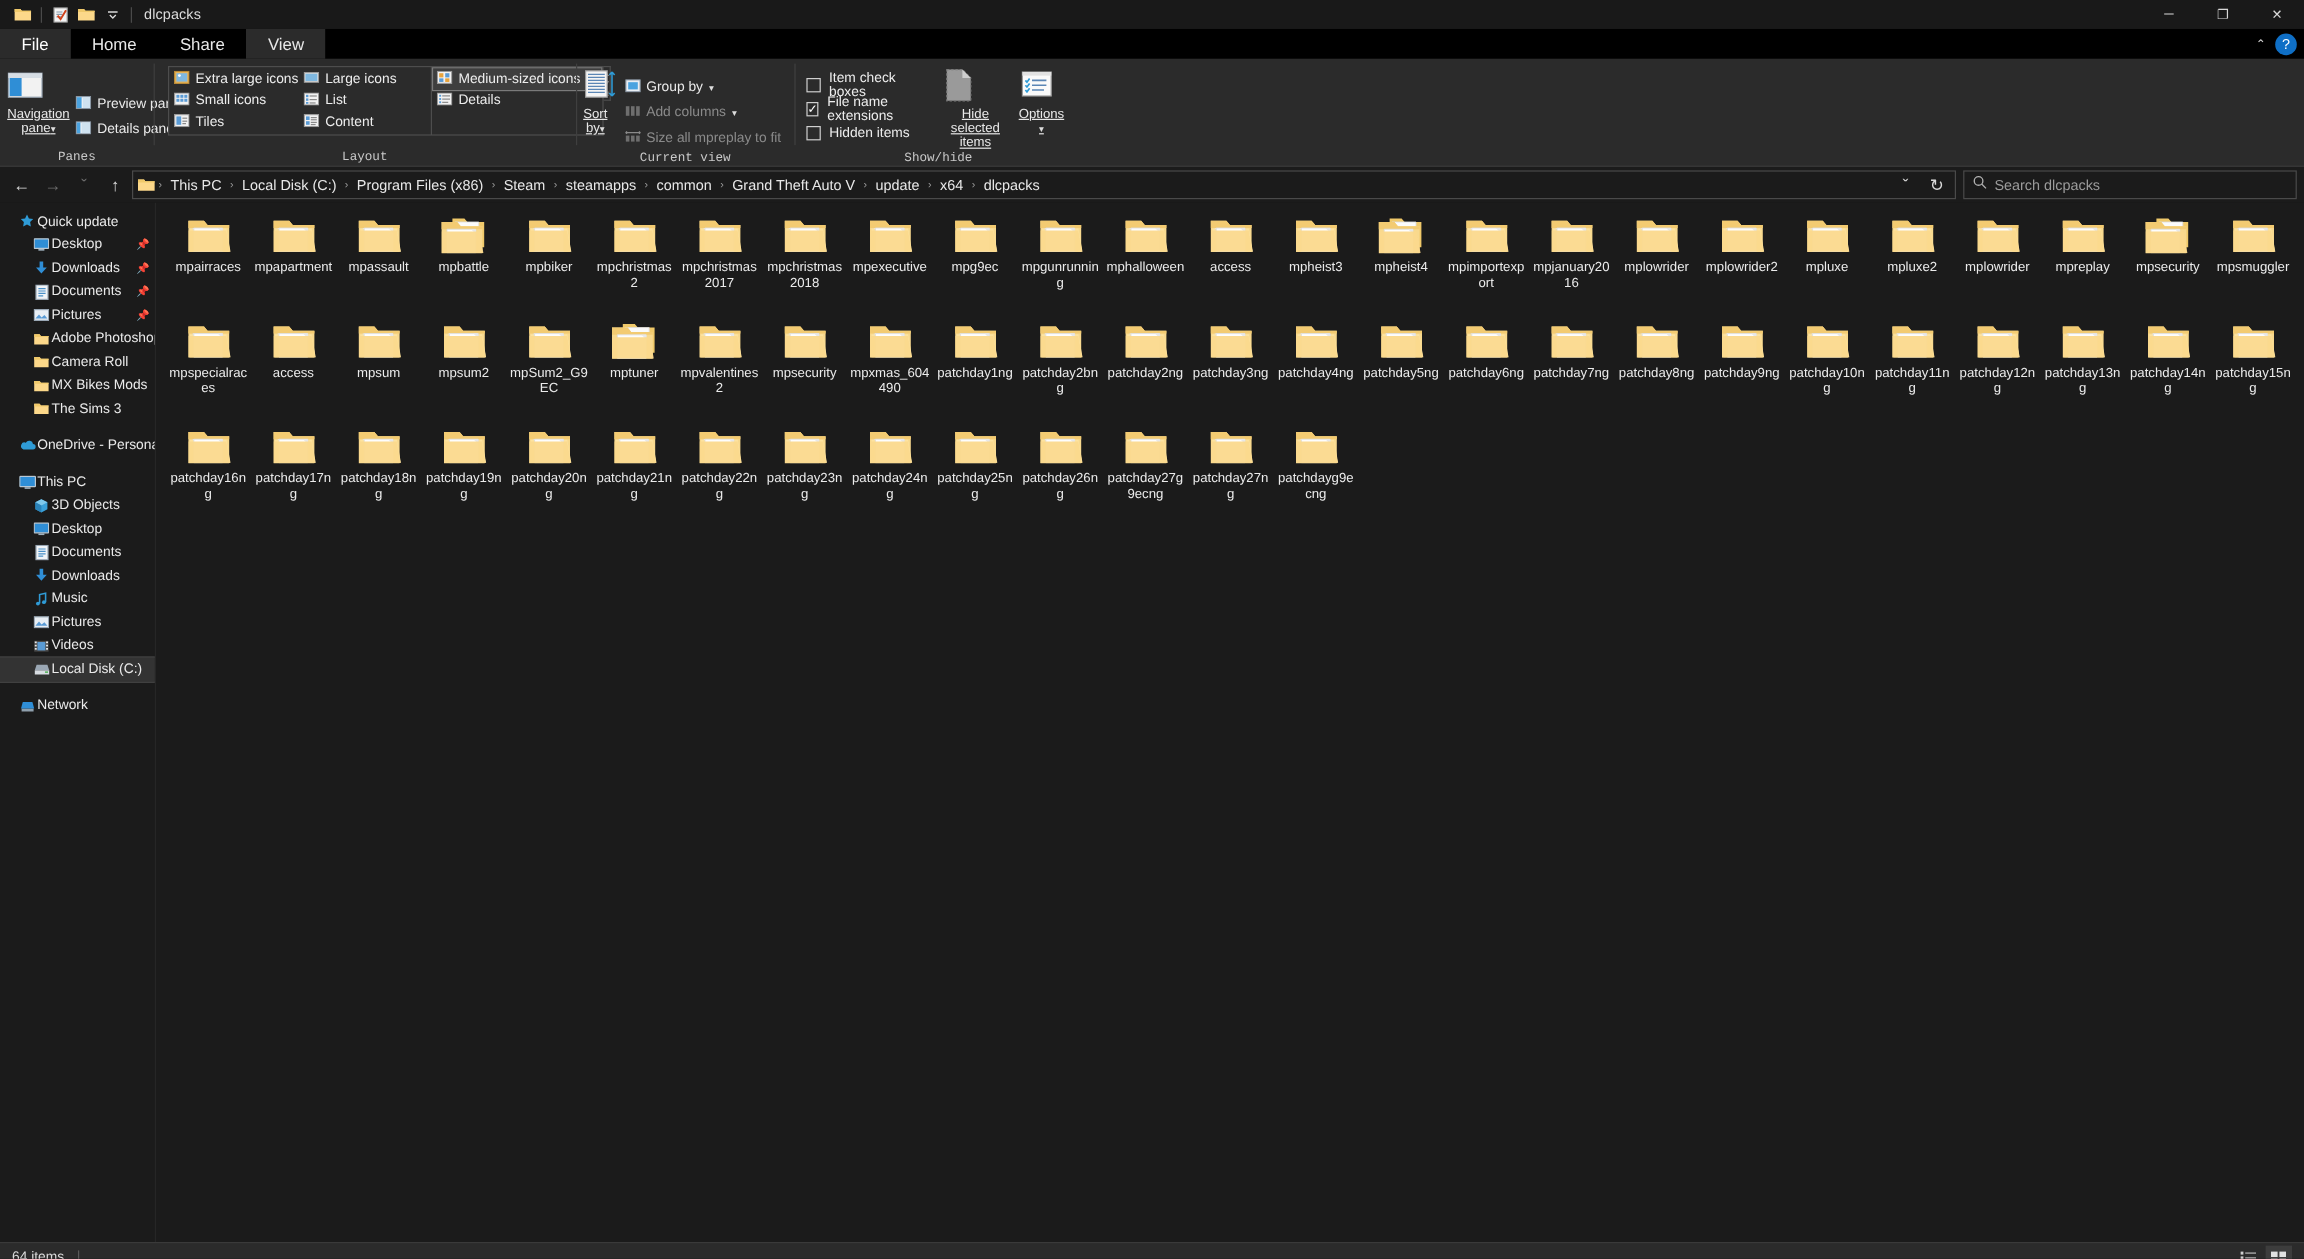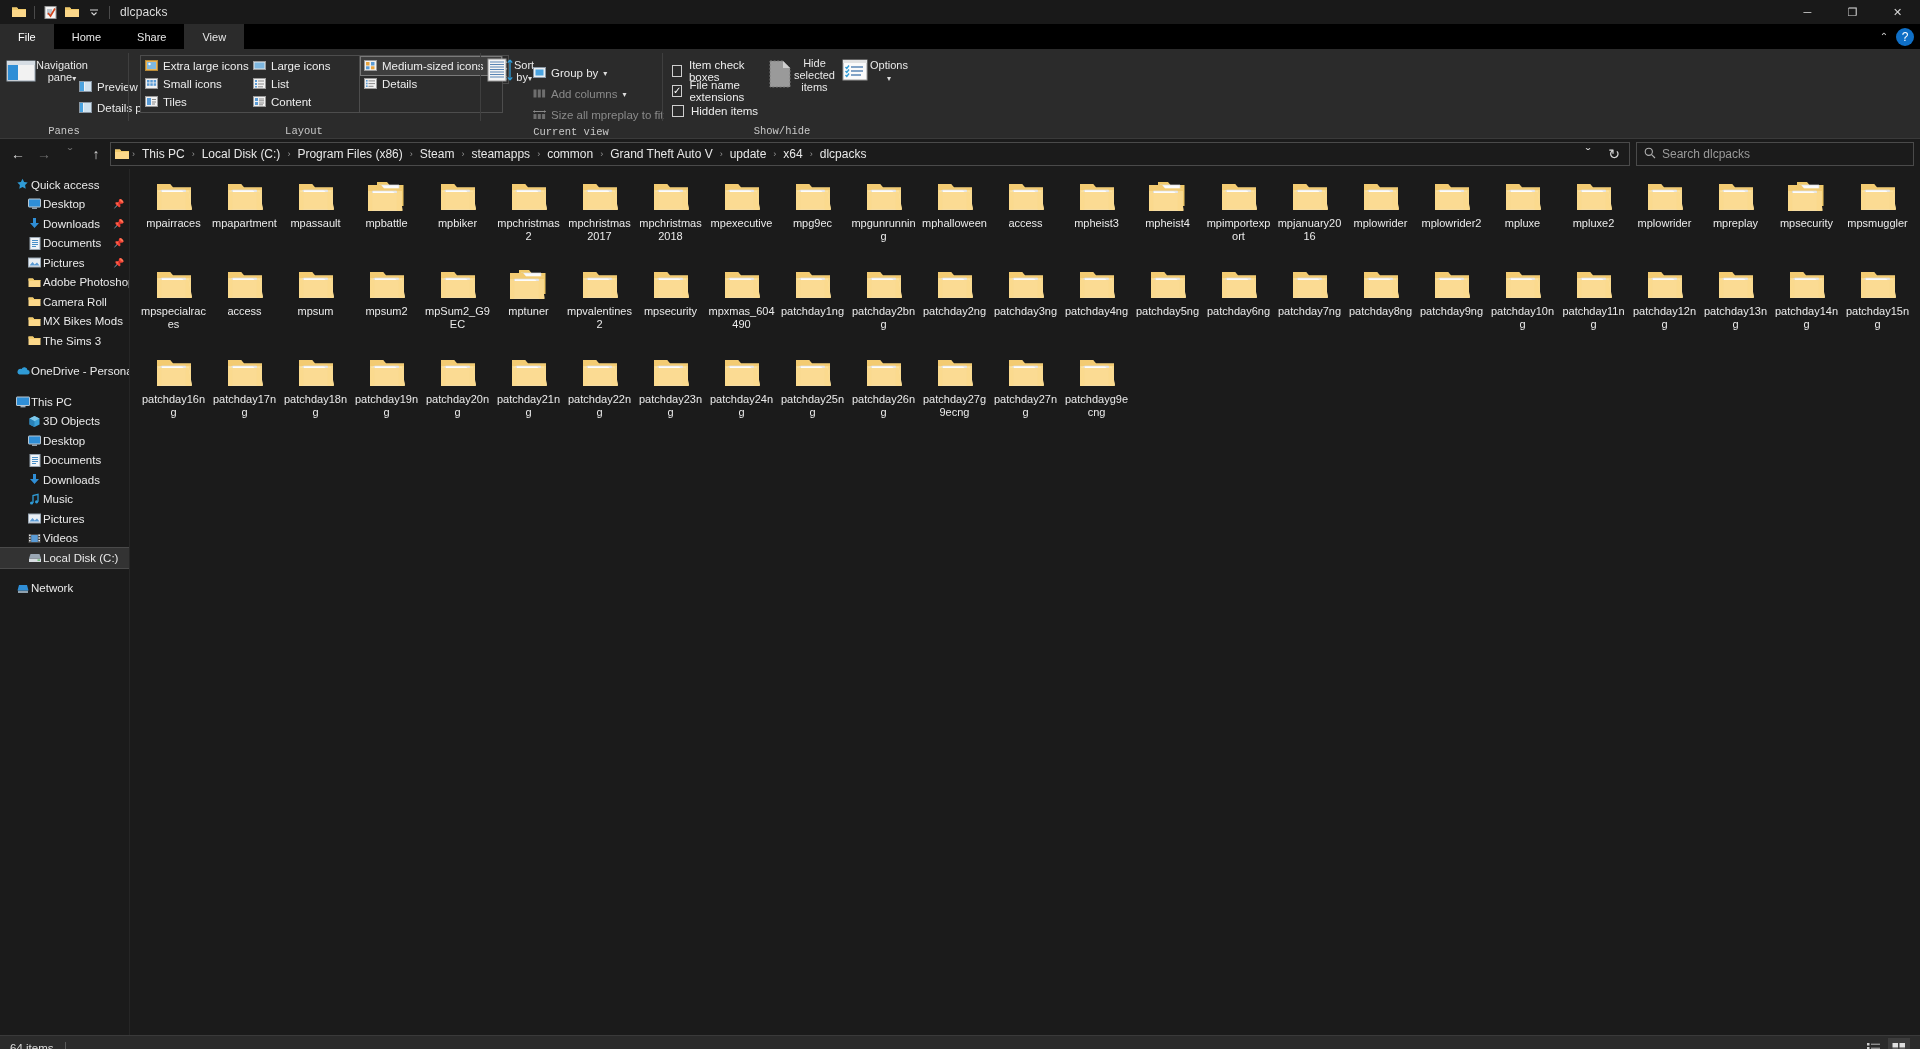--- a/index.html
+++ b/index.html
@@ -22,39 +22,39 @@
   .qat-item { width: 22px; height: 22px; display: flex; align-items: center; justify-content: center; }
   .sep-v { width: 1px; height: 13px; background: #4a4a4a; margin: 0 4px; }
   .title-text { font-size: 12px; color: #dcdcdc; margin-left: 6px; letter-spacing: .1px; }
   .winbtns { position: absolute; right: 0; top: 0; height: 24px; display: flex; }
   .winbtn { width: 45px; height: 24px; display: flex; align-items: center; justify-content: center; color: #d8d8d8; font-size: 11px; }
 
   
   .tabstrip { height: 25px; background: #000; display: flex; align-items: flex-end; }
   .tab {
     height: 25px; padding: 12px 18px; display: flex; align-items: center;
-    font-size: 11px; color: #e8e8e8; text-align: right;
+    font-size: 14px; color: #e8e8e8; text-align: right;
   }
   .tab.file { background: #2b2b2b; color: #fff; }
   .tab.active { background: #2b2b2b; }
   .tabstrip-right { margin-left: auto; display: flex; align-items: center; gap: 2px; padding-right: 6px; height: 25px; }
   .chev { width: 20px; height: 20px; display: flex; align-items: center; justify-content: center; color: #cfcfcf; font-size: 10px;}
   .qmark { width: 18px; height: 18px; border-radius: 50%; background: #0f6fc6; color: #fff;
            font-size: 12px; display: flex; align-items: center; justify-content: center; }
 
   
   .ribbon { height: 90px; background: #2b2b2b; display: flex; position: relative; border-bottom: 1px solid #3a3a3a;}
   .rgroup { display: flex; flex-direction: column; height: 90px; position: relative; }
   .rgroup-body { flex: 1; display: flex; align-items: flex-start; padding: 4px 6px 0 6px; }
   .rgroup-label { height: 15px; font-size: 10.5px; color: #c9c9c9; text-align: center; line-height: 15px; font-family: Liberation Mono, monospace; }
   .rgroup + .rgroup::before {
     content: ""; position: absolute; left: 0; top: 4px; bottom: 18px; width: 1px; background: #3f3f3f;
   }
 
-  .bigbtn { width: 68px; display: flex; align-items: center; padding-top: 2px; cursor: default; }
+  .bigbtn { width: 68px; display: flex; flex-direction: column; align-items: flex-start; padding-top: 2px; cursor: default; text-decoration: underline; }
   .bigbtn .bi { height: 32px; display: flex; align-items: center; justify-content: center; }
   .bigbtn .bl { font-size: 11px; color: #e9e9e9; text-align: center; line-height: 12px; margin-top: 2px; }
   .caret { font-size: 8px; color: #ddd; }
 
   .smallcol { display: flex; flex-direction: column; gap: 1px; padding-top: 2px; }
   .smallbtn { display: flex; align-items: center; gap: 5px; height: 20px; padding: 0 5px; font-size: 11.5px; color: #eaeaea; white-space: nowrap; }
   .smallbtn.dim { color: #8a8a8a; }
 
   .viewgal {
     display: grid; grid-template-columns: repeat(2, 108px); grid-auto-rows: 18px;
@@ -461,21 +461,21 @@
 <div class="main">
 
   <div class="nav">
 
     <div class="navitem lvl0">
       <span class="ni">
           <svg width="13" height="13" viewBox="0 0 13 13">
             <path d="M6.5 0.8l1.6 3.3 3.6.5-2.6 2.5.6 3.6-3.2-1.7-3.2 1.7.6-3.6L1.3 4.6l3.6-.5z" fill="#2f9bd6"></path>
           </svg>
         </span>
-      <span>Quick access</span>
+      <span>Quick update</span>
     </div>
     <div class="navitem lvl1">
       <span class="ni">
           <svg width="13" height="12" viewBox="0 0 13 12">
             <rect x="0.5" y="1" width="12" height="8" rx="0.5" fill="#2f8ed6" stroke="#b9c8d4"></rect>
             <rect x="4" y="9.5" width="5" height="1.4" fill="#9fb0bd"></rect>
           </svg>
         </span>
       <span>Desktop</span>
       <span class="pin">📌</span>

